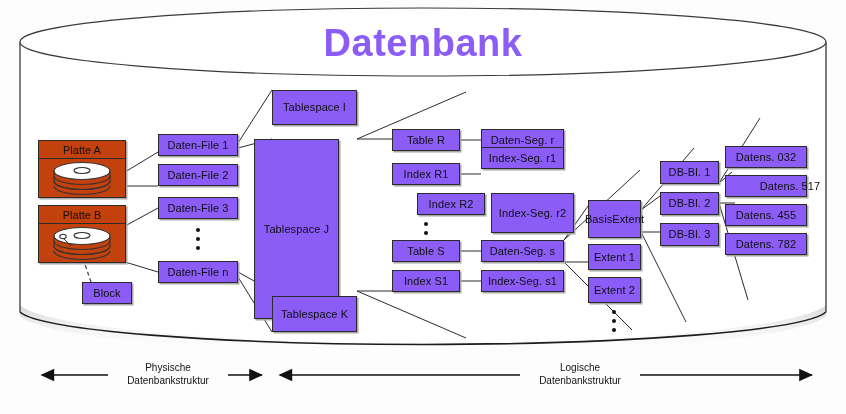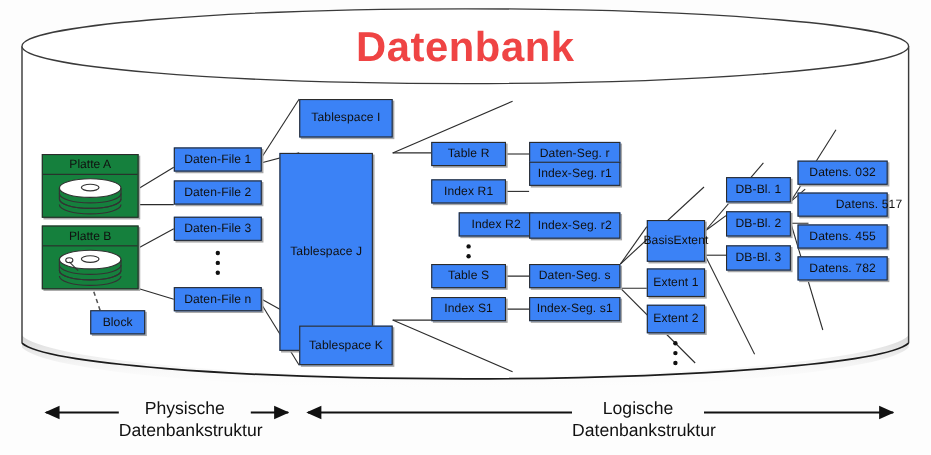--- a/index.html
+++ b/index.html
@@ -6,51 +6,51 @@
   body{
     width:846px;height:414px;position:relative;overflow:hidden;
     font-family:"Liberation Sans", sans-serif;
     background:#fdfdfd;
   }
   #stage{position:absolute;left:0;top:0;width:846px;height:414px;}
   #svg-layer{position:absolute;left:0;top:0;width:846px;height:414px;}
   .node{
     position:absolute;
     box-sizing:border-box;
-    background:#3b82f6;
+    background:#8b5cf6;
     border:1px solid #2b2b2b;
     box-shadow:1.5px 1.5px 0 0 #a8a8a8;
     display:flex;align-items:center;justify-content:center;
     font-size:11px;color:#101010;
     letter-spacing:0.1px;
     line-height:1.1;
     text-align:center;
     z-index:5;
     white-space:nowrap;
   }
   .node.tall{flex-direction:row;}
   .plattebox{
-    position:absolute;box-sizing:border-box;background:#15803d;
+    position:absolute;box-sizing:border-box;background:#c2410c;
     border:1px solid #2b2b2b;box-shadow:1.5px 1.5px 0 0 #a8a8a8;z-index:5;
   }
   .plattebox .phdr{
     height:17px;border-bottom:1px solid #2b2b2b;
     display:flex;align-items:center;justify-content:center;
     font-size:11px;color:#101010;
   }
   .plattebox .pbody{position:relative;height:calc(100% - 18px);}
   .title{
     position:absolute;left:0;right:0;top:22px;text-align:center;
-    font-size:38px;font-weight:700;color:#ef4444;letter-spacing:0.5px;
+    font-size:38px;font-weight:700;color:#8b5cf6;letter-spacing:0.5px;
     z-index:6;
   }
   .vdots{position:absolute;z-index:5;width:6px;}
   .vdots i{display:block;width:4px;height:4px;border-radius:50%;background:#111;margin:0 auto 5px auto;}
   .axlabel{
-    position:absolute;text-align:center;font-size:16px;color:#111;
+    position:absolute;text-align:center;font-size:10px;color:#111;
     line-height:1.25;z-index:7;background:#fdfdfd;
   }
   .disksvg{position:absolute;left:0;top:0;}
 </style>
 </head>
 <body>
 
 <div id="stage">
 
   <svg id="svg-layer" viewBox="0 0 846 414">
@@ -199,21 +199,21 @@
   <div class="vdots" style="left:423px;top:222px;">
     <i></i>
       <i></i>
       <i></i>
   </div>
   <div class="node" style="left:392px;top:240px;width:68px;height:22px;">Table S</div>
   <div class="node" style="left:392px;top:270px;width:68px;height:22px;">Index S1</div>
 
   <div class="node" style="left:481px;top:129px;width:83px;height:22px;">Daten-Seg. r</div>
   <div class="node" style="left:481px;top:147px;width:83px;height:22px;">Index-Seg. r1</div>
-  <div class="node" style="left:481px;top:193px;width:83px;height:24px;">Index-Seg. r2</div>
+  <div class="node" style="left:491px;top:193px;width:83px;height:40px;">Index-Seg. r2</div>
   <div class="node" style="left:481px;top:240px;width:83px;height:22px;">Daten-Seg. s</div>
   <div class="node" style="left:481px;top:270px;width:83px;height:22px;">Index-Seg. s1</div>
 
   <div class="node tall" style="left:588px;top:200px;width:53px;height:38px;">
     <span>Basis</span>
     <span>Extent</span>
   </div>
   <div class="node" style="left:588px;top:244px;width:53px;height:26px;">Extent 1</div>
   <div class="node" style="left:588px;top:277px;width:53px;height:26px;">Extent 2</div>
   <div class="vdots" style="left:611px;top:310px;">

